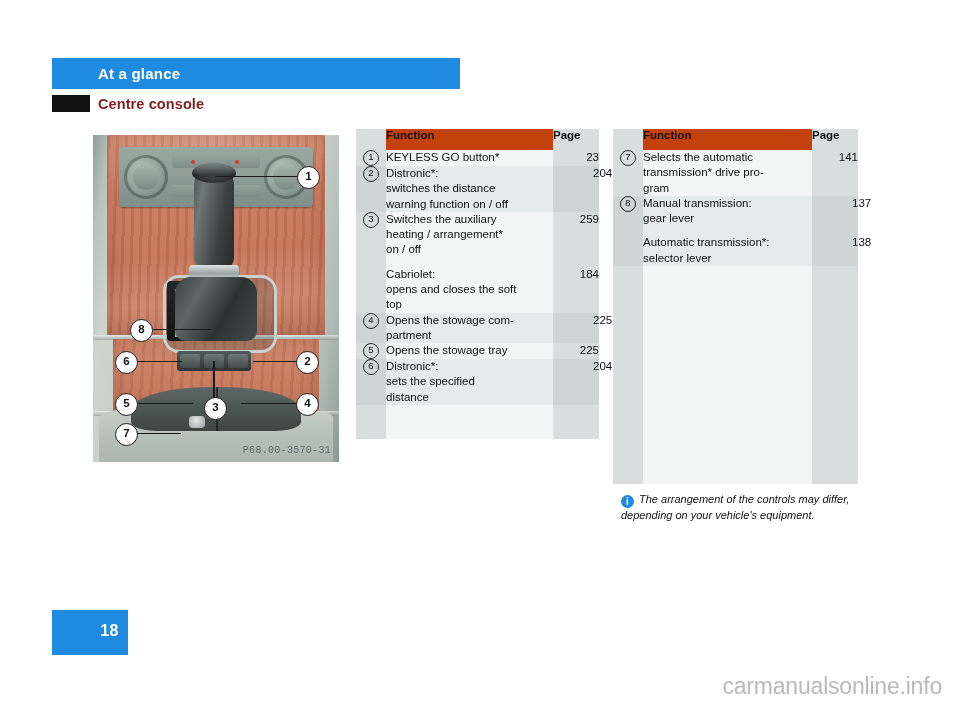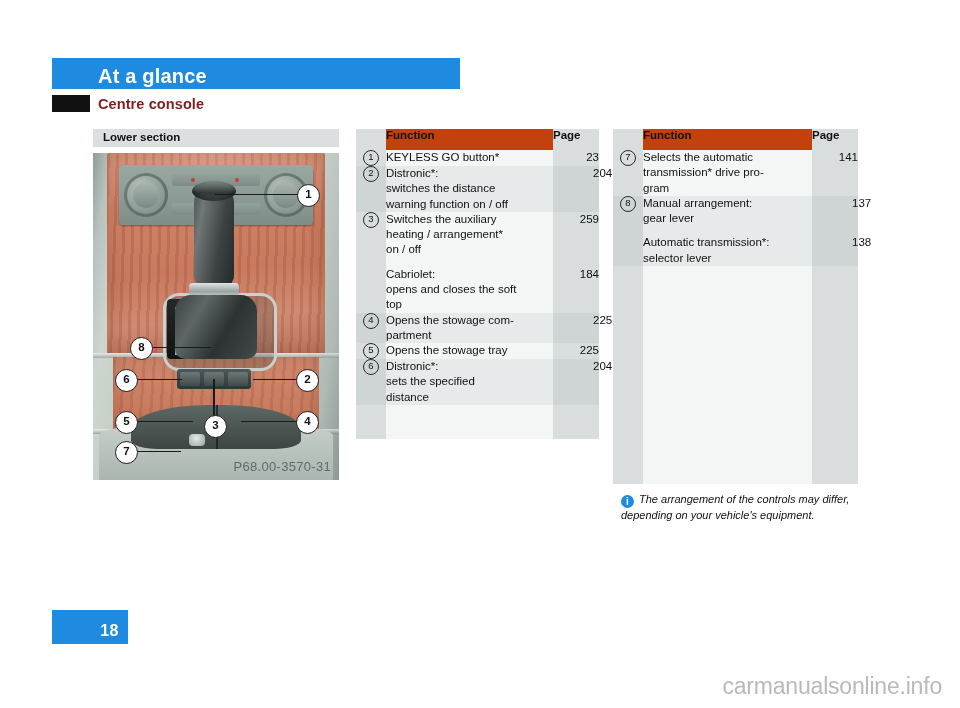--- a/index.html
+++ b/index.html
@@ -23,21 +23,21 @@
     left: 52px;
     top: 58px;
     width: 408px;
     height: 31px;
     background: #1e8ae0;
   }
   .chapter-bar-title {
     position: absolute;
     left: 46px;
     top: 7px;
-    font-size: 20px;
+    font-size: 15px;
     font-weight: bold;
     color: #ffffff;
     letter-spacing: 0.2px;
   }
 
   .tab-marker {
     position: absolute;
     left: 52px;
     top: 95px;
     width: 38px;
@@ -199,22 +199,22 @@
   .ph-stow-split {
     position:absolute; left:123px; top:252px; width:2px; height:44px; background:rgba(20,25,24,.7);
   }
   .ph-lock {
     position:absolute; left:96px; top:281px; width:16px; height:12px;
     background: radial-gradient(circle at 45% 35%, #e4eae8, #97a2a0);
     border-radius: 4px;
   }
   .ph-code {
     position: absolute; right: 8px; bottom: 6px;
-    font-family: Liberation Sans, sans-serif;
-    font-size: 13px;
+    font-family: Liberation Mono, monospace;
+    font-size: 10px;
     color: #5d6c6b;
     letter-spacing: .3px;
   }
 
   
   .callout {
     position: absolute;
     width: 21px; height: 21px;
     border-radius: 50%;
     background: #ffffff;
@@ -311,21 +311,21 @@
     vertical-align: -2px;
     margin-right: 5px;
   }
 
   
   .page-box {
     position: absolute;
     left: 52px;
     top: 610px;
     width: 76px;
-    height: 34px;
+    height: 45px;
     background: #1e8ae0;
   }
   .page-num {
     position: absolute;
     right: 9px;
     top: 12px;
     color: #ffffff;
     font-size: 16px;
     font-weight: bold;
     letter-spacing: .5px;
@@ -342,23 +342,20 @@
 </head>
 <body>
 
 <div class="chapter-bar">
   <div class="chapter-bar-title">At a glance</div>
 </div>
 <div class="tab-marker"></div>
 <div class="section-title">Centre console</div>
 
 <div class="figure-block">
-  <div class="figure-caption-bar">
-    <span>Lower section</span>
-  </div>
 
   <div class="figure-photo">
     <div class="ph-surround"></div>
     <div class="ph-wood"></div>
     <div class="ph-seam" style="top:200px"></div>
     <div class="ph-wood2"></div>
     <div class="ph-seam" style="top:276px"></div>
     <div class="ph-bottompan"></div>
 
     <div class="ph-climate">
@@ -533,21 +530,21 @@
           </td>
           <td class="cell-pg">
             <span class="sub-line">141</span>
             <span class="sub-line">&nbsp;</span>
             <span class="sub-line">&nbsp;</span>
           </td>
         </tr>
         <tr class="alt">
           <td class="cell-num"><span class="num-circle">8</span></td>
           <td class="cell-fn">
-            <span class="sub-line">Manual arrangement:</span>
+            <span class="sub-line">Manual transmission:</span>
             <span class="sub-line">gear lever</span>
             <span class="sub-gap"></span>
             <span class="sub-line">Automatic transmission*:</span>
             <span class="sub-line">selector lever</span>
           </td>
           <td class="cell-pg">
             <span class="sub-line">137</span>
             <span class="sub-line">&nbsp;</span>
             <span class="sub-gap"></span>
             <span class="sub-line">138</span>

